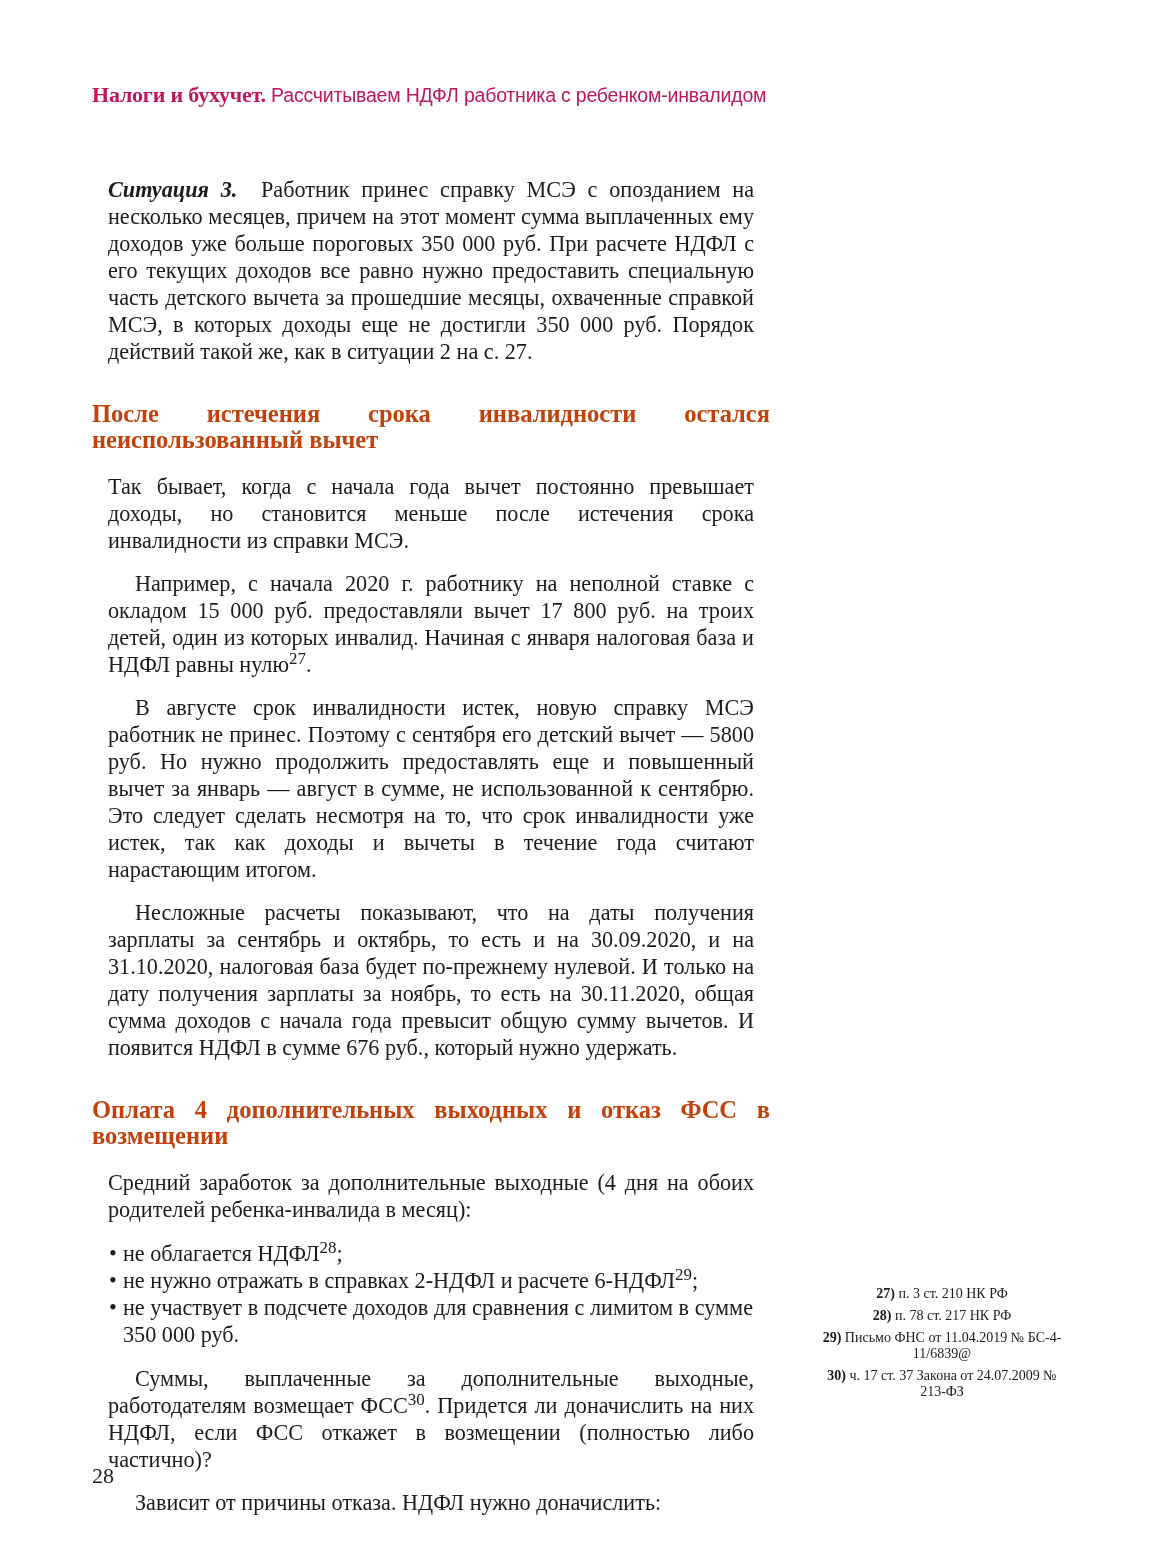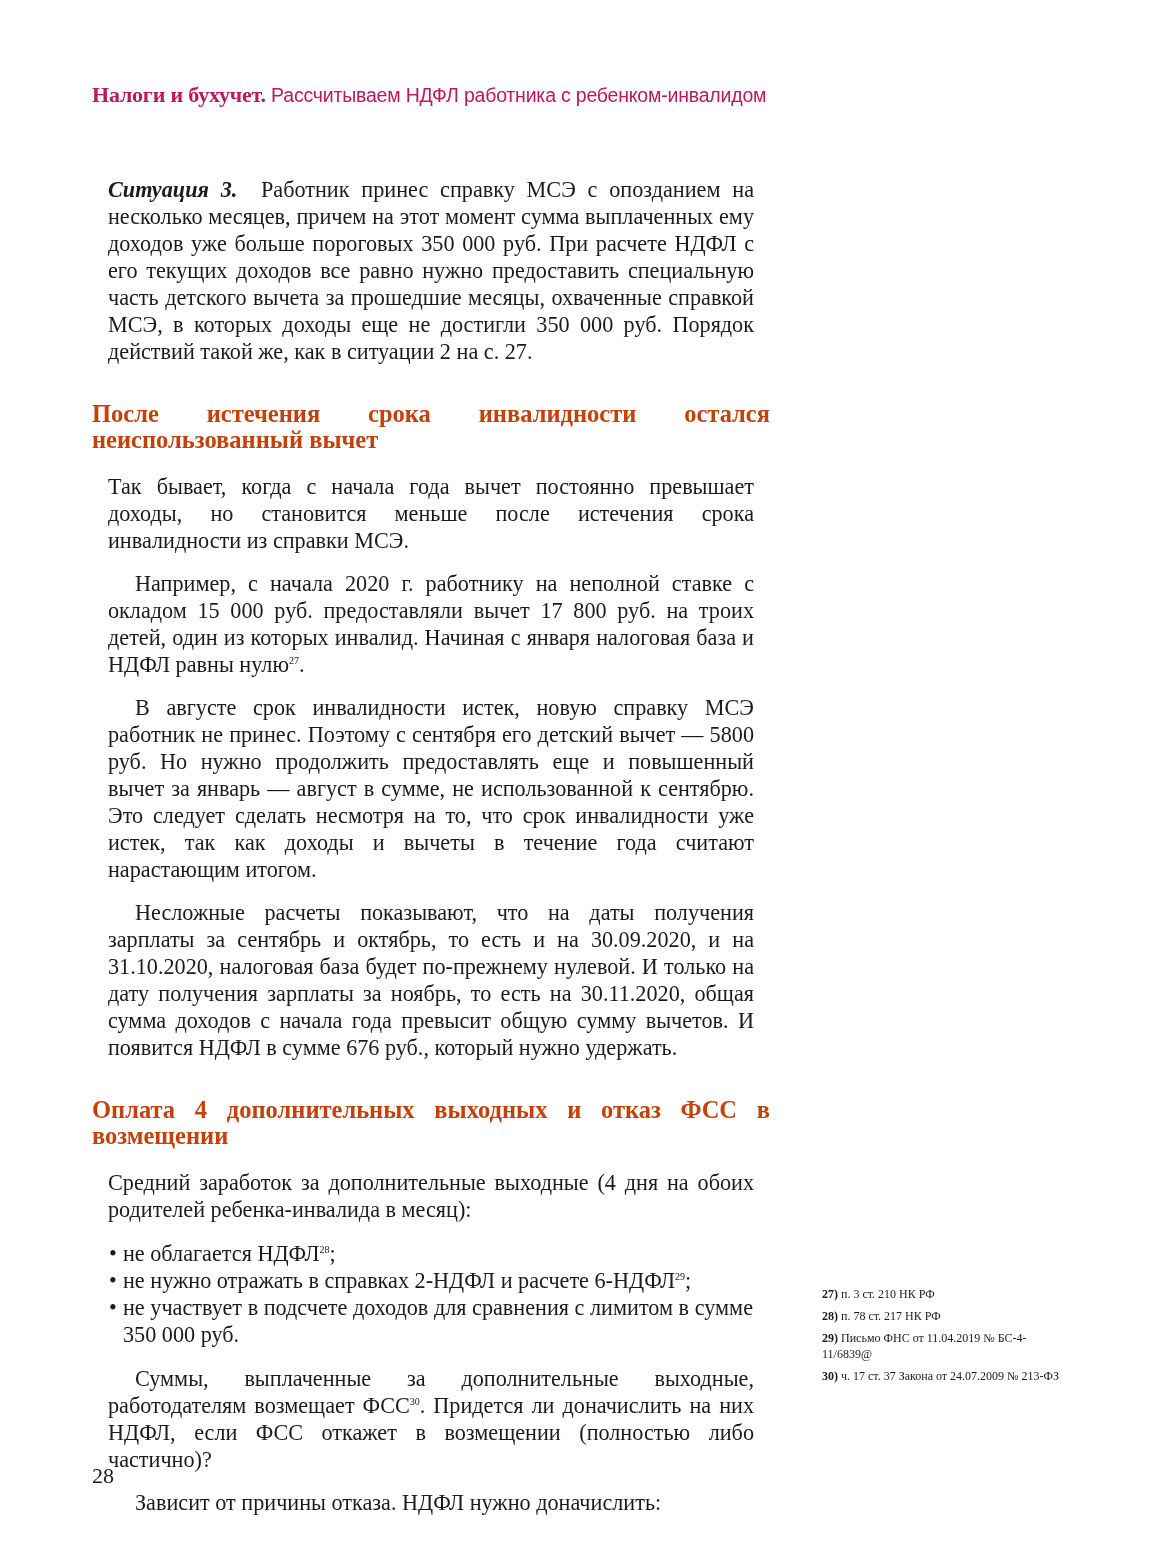--- a/index.html
+++ b/index.html
@@ -21,24 +21,24 @@
     .sit-label { font-weight: bold; font-style: italic; }
     h2 {
       font-family: "Liberation Serif", serif; font-weight: bold; font-size: 24.5px;
       line-height: 26px; margin: 0; color: #c2410c;
     }
     .h2-first { margin-top: 36px; margin-bottom: 20px; }
     .h2-second { margin-top: 36px; margin-bottom: 20px; }
     ul.bullets { list-style: none; margin: 17px; padding: 0; }
     ul.bullets li { position: relative; padding-left: 14px; text-align: justify; }
     ul.bullets li::before { content: "•"; position: absolute; left: 0; top: 0; }
-    sup { font-size: 10px; line-height: 0; vertical-align: 8px; }
+    sup { font-size: 17px; line-height: 0; vertical-align: 8px; }
     .sidenotes {
       position: absolute; left: 822px; top: 1286px; width: 240px;
-      font-family: "Liberation Serif", serif; font-size: 12px; line-height: 16px; color: #1b1b1b;
+      font-family: "Liberation Serif", serif; font-size: 14px; line-height: 16px; color: #1b1b1b; text-align: center;
     }
     .sidenote { margin-bottom: 6px; }
     .sidenote .num { font-weight: bold; }
     .folio {
       position: absolute; left: 92px; top: 1463px;
       font-family: "Liberation Serif", serif; font-size: 22px; color: #1b1b1b;
     }
   </style>
 </head>
 <body>

